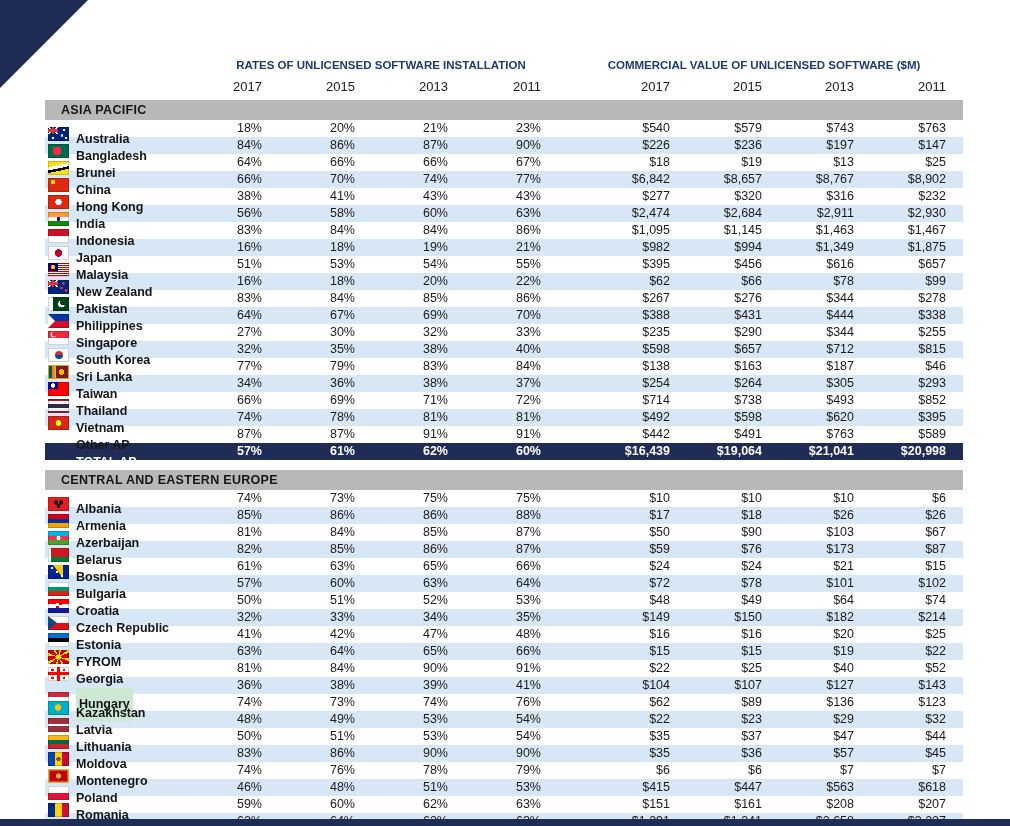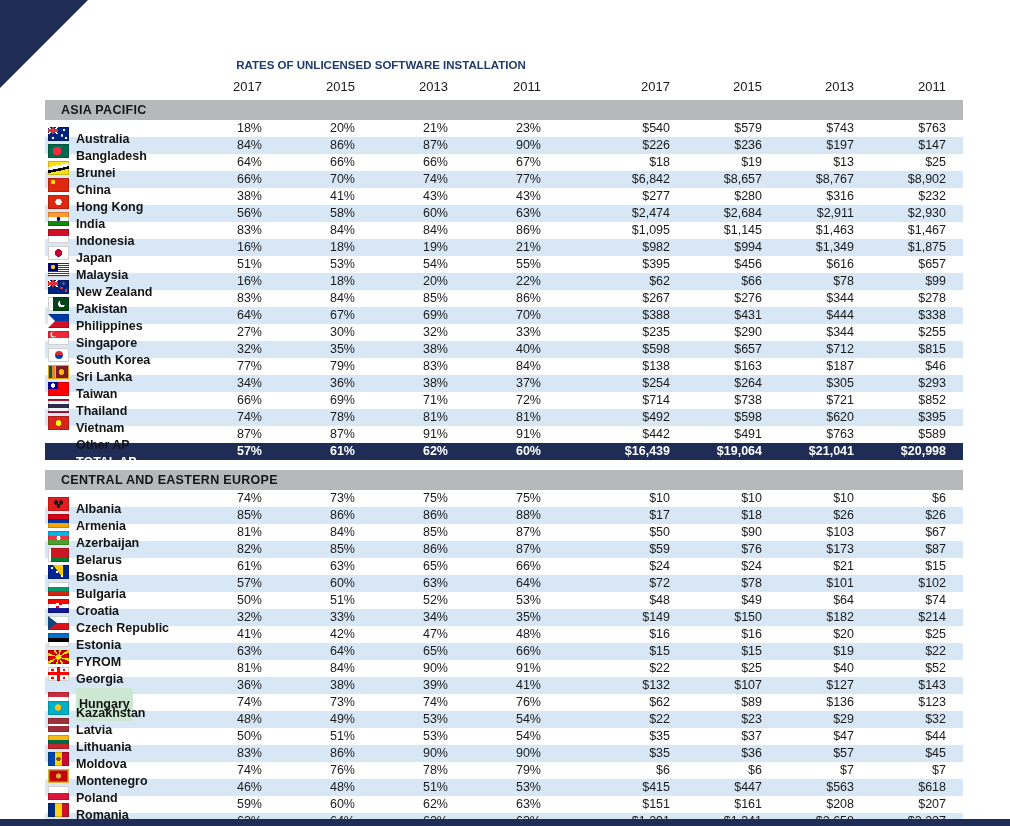--- a/index.html
+++ b/index.html
@@ -137,20 +137,21 @@
 </style>
 </head>
 <body>
 
 <div class="page">
   <div class="corner"></div>
 
   <div class="table">
     <div class="grow">
       <div class="gcell span-rates">RATES OF UNLICENSED SOFTWARE INSTALLATION</div>
+      <div class="gcell span-values">COMMERCIAL VALUE OF UNLICENSED SOFTWARE ($M)</div>
     </div>
     <div class="yrow">
       <div class="cell"></div>
       <div class="cell num rate yhdr">2017</div>
       <div class="cell num rate yhdr">2015</div>
       <div class="cell num rate yhdr">2013</div>
       <div class="cell num rate yhdr">2011</div>
       <div class="cell"></div>
       <div class="cell num val yhdr">2017</div>
       <div class="cell num val yhdr">2015</div>
@@ -224,21 +225,21 @@
             <div class="cell country">
               <span class="flag flag-hongkong"></span>
               <span class="cname">Hong Kong</span>
             </div>
             <div class="cell num rate">38%</div>
             <div class="cell num rate">41%</div>
             <div class="cell num rate">43%</div>
             <div class="cell num rate">43%</div>
             <div class="cell"></div>
             <div class="cell num val">$277</div>
-            <div class="cell num val">$280</div>
+            <div class="cell num val">$320</div>
             <div class="cell num val">$316</div>
             <div class="cell num val">$232</div>
           </div>
           <div class="trow stripe">
             <div class="cell country">
               <span class="flag flag-india"></span>
               <span class="cname">India</span>
             </div>
             <div class="cell num rate">56%</div>
             <div class="cell num rate">58%</div>
@@ -405,21 +406,21 @@
               <span class="flag flag-thailand"></span>
               <span class="cname">Thailand</span>
             </div>
             <div class="cell num rate">66%</div>
             <div class="cell num rate">69%</div>
             <div class="cell num rate">71%</div>
             <div class="cell num rate">72%</div>
             <div class="cell"></div>
             <div class="cell num val">$714</div>
             <div class="cell num val">$738</div>
-            <div class="cell num val">$721</div>
+            <div class="cell num val">$493</div>
             <div class="cell num val">$852</div>
           </div>
           <div class="trow stripe">
             <div class="cell country">
               <span class="flag flag-vietnam"></span>
               <span class="cname">Vietnam</span>
             </div>
             <div class="cell num rate">74%</div>
             <div class="cell num rate">78%</div>
             <div class="cell num rate">81%</div>
@@ -631,21 +632,21 @@
           <div class="trow stripe">
             <div class="cell country">
               <span class="flag flag-hungary"></span>
               <span class="cname hl">Hungary</span>
             </div>
             <div class="cell num rate">36%</div>
             <div class="cell num rate">38%</div>
             <div class="cell num rate">39%</div>
             <div class="cell num rate">41%</div>
             <div class="cell"></div>
-            <div class="cell num val">$132</div>
+            <div class="cell num val">$104</div>
             <div class="cell num val">$107</div>
             <div class="cell num val">$127</div>
             <div class="cell num val">$143</div>
           </div>
           <div class="trow">
             <div class="cell country">
               <span class="flag flag-kazakhstan"></span>
               <span class="cname">Kazakhstan</span>
             </div>
             <div class="cell num rate">74%</div>

